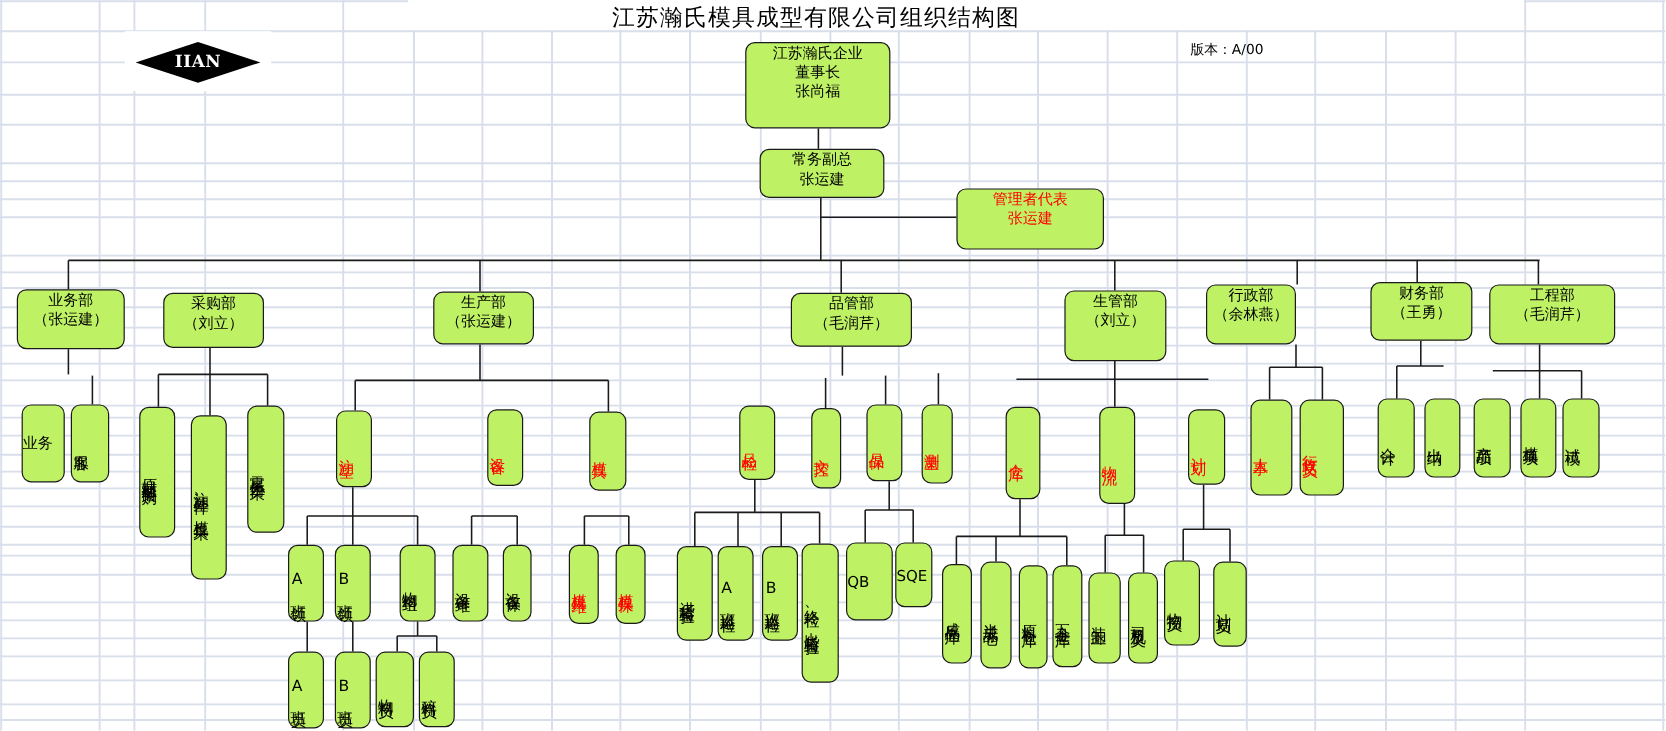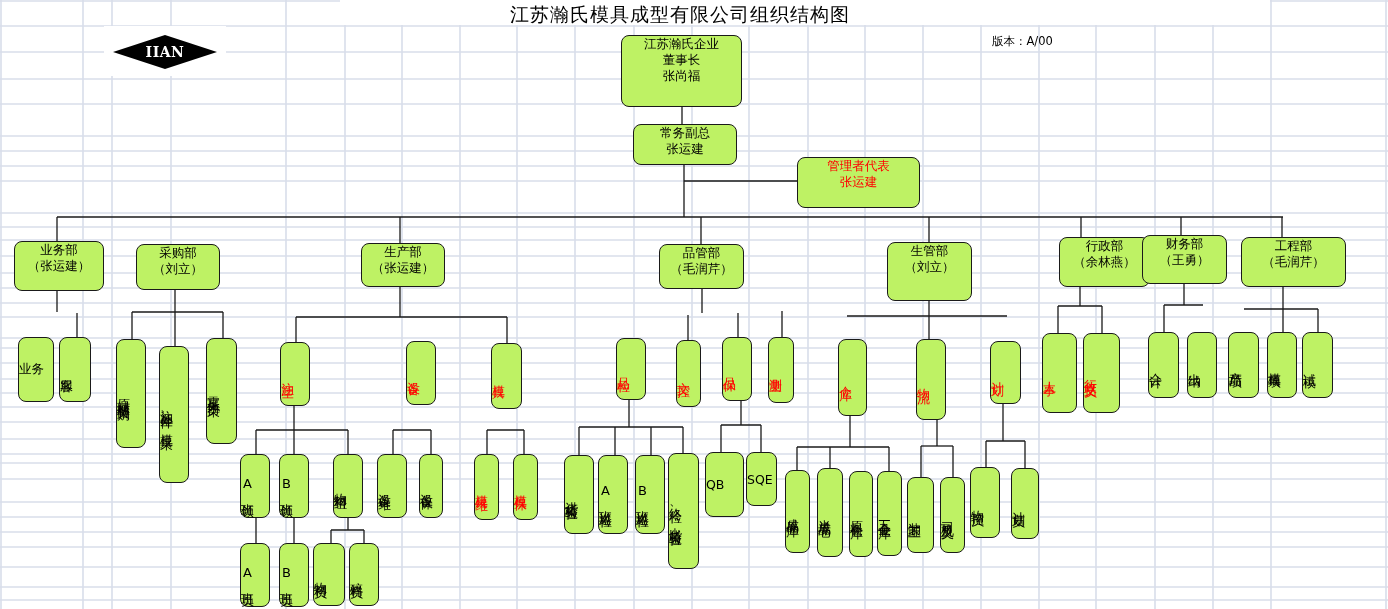--- a/index.html
+++ b/index.html
@@ -210,29 +210,29 @@
   <span>（张运建）</span>
 </div>
 <div class="box h" style="left:136px;top:244px;width:84px;height:46px">
   <span>采购部</span>
   <span>（刘立）</span>
 </div>
 <div class="box h" style="left:361px;top:243px;width:84px;height:44px">
   <span>生产部</span>
   <span>（张运建）</span>
 </div>
-<div class="box h" style="left:659px;top:244px;width:85px;height:45px">
+<div class="box h" style="left:659px;top:244px;width:101px;height:45px">
   <span>品管部</span>
   <span>（毛润芹）</span>
 </div>
 <div class="box h" style="left:887px;top:242px;width:85px;height:59px">
   <span>生管部</span>
   <span>（刘立）</span>
 </div>
-<div class="box h" style="left:1059px;top:237px;width:91px;height:50px">
+<div class="box h" style="left:1005px;top:237px;width:75px;height:50px">
   <span>行政部</span>
   <span>（余林燕）</span>
 </div>
 <div class="box h" style="left:1142px;top:235px;width:85px;height:49px">
   <span>财务部</span>
   <span>（王勇）</span>
 </div>
 <div class="box h" style="left:1241px;top:237px;width:105px;height:50px">
   <span>工程部</span>
   <span>（毛润芹）</span>

